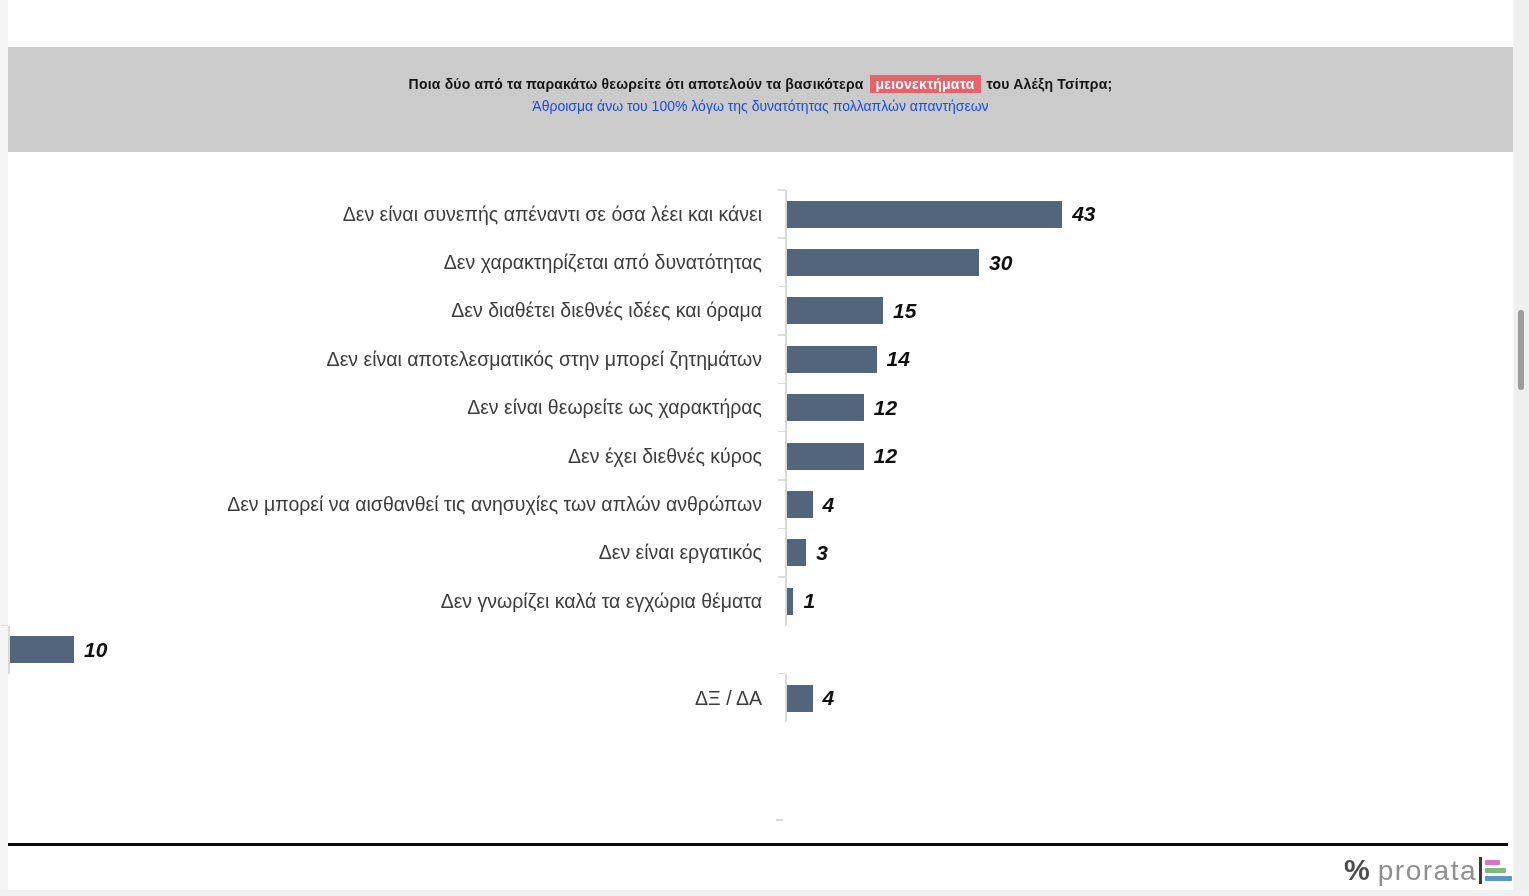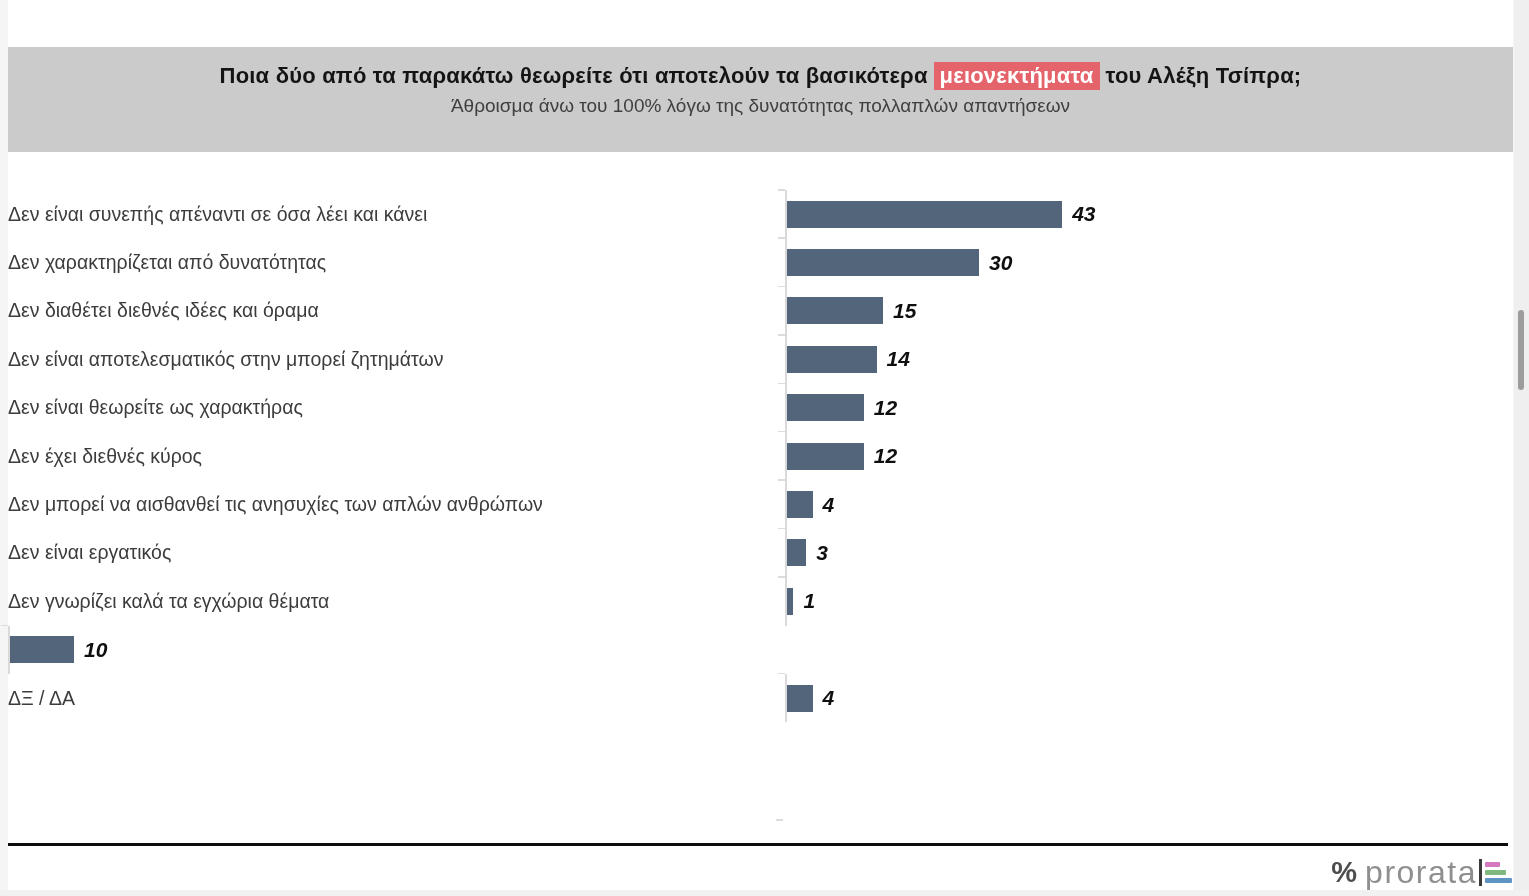--- a/index.html
+++ b/index.html
@@ -15,53 +15,53 @@
     background: #ffffff;
   }
   
   .header-band {
     position: absolute;
     left: 0; top: 47px; width: 100%; height: 105px;
     background: #cbcbcb;
     text-align: center;
   }
   .title-line {
-    padding-top: 15px;
-    font-size: 22px;
+    padding-top: 28px;
+    font-size: 14px;
     font-weight: bold;
     color: #141414;
     letter-spacing: 0.2px;
     white-space: nowrap;
   }
   .title-highlight {
     display: inline-block;
     background: #e5646c;
     color: #ffffff;
     padding: 1px 6px;
     margin: 0 6px;
   }
   .subtitle-line {
     margin-top: 5px;
-    font-size: 19px;
-    color: #404040;
+    font-size: 14px;
+    color: #1d4ed8;
   }
   
   .chart-rows {
     position: absolute;
     left: 0; top: 190px; width: 1497px;
   }
   .chart-row {
     height: 48.4px;
     display: flex;
     align-items: center;
   }
   .row-label {
     width: 777px;
-    padding-right: 17px;
-    text-align: left;
+    padding-right: 23px;
+    text-align: right;
     font-size: 19.5px;
     color: #3c3c3c;
     white-space: nowrap;
     flex: none;
   }
   .bar-cell {
     flex: 1;
     align-self: stretch;
     border-left: 2px solid #d9d9d9;
     position: relative;
@@ -106,21 +106,21 @@
     display: flex;
     align-items: center;
   }
   .logo-percent {
     font-size: 29px;
     font-weight: bold;
     color: #4d4d4d;
     margin-right: 8px;
   }
   .logo-text {
-    font-size: 32px;
+    font-size: 28px;
     color: #8f8f8f;
     letter-spacing: 1.5px;
   }
   .logo-divider {
     width: 3px; height: 27px;
     background: #3a3a3a;
     margin: 0 3px 0 2px;
   }
   .logo-bars { display: flex; flex-direction: column; gap: 3px; }
   .logo-bar { height: 5px; border-radius: 1px; }

